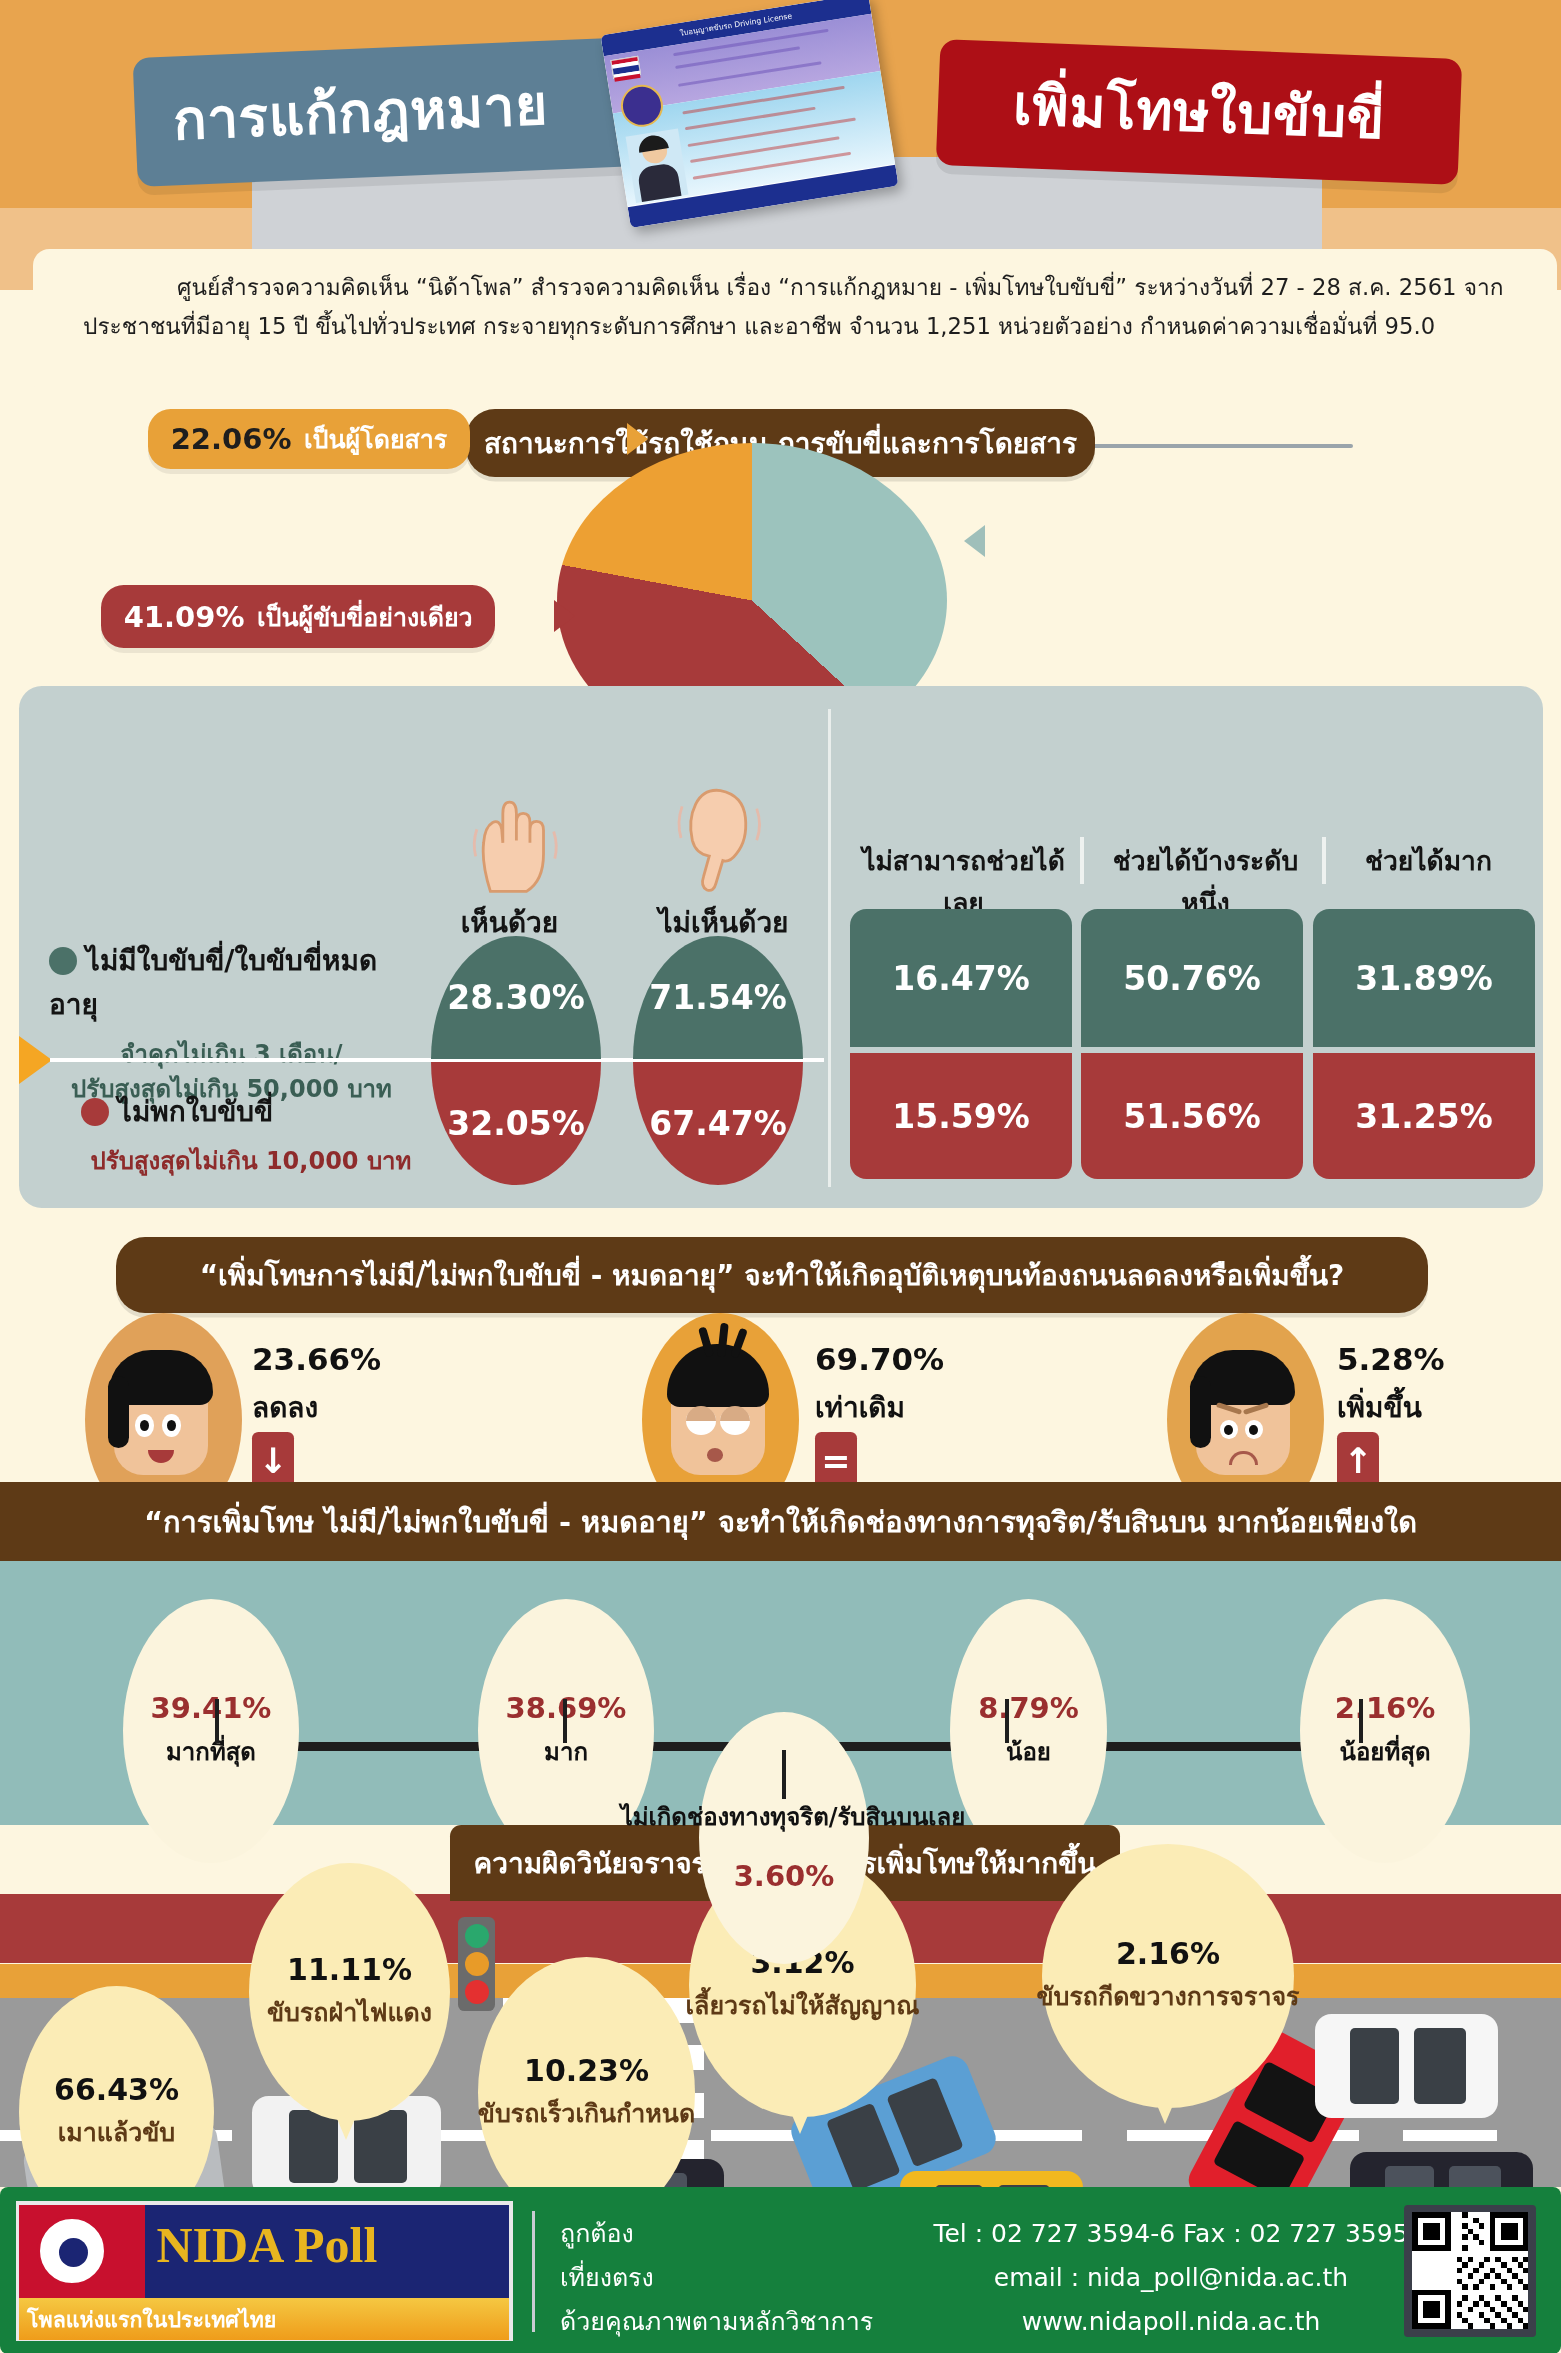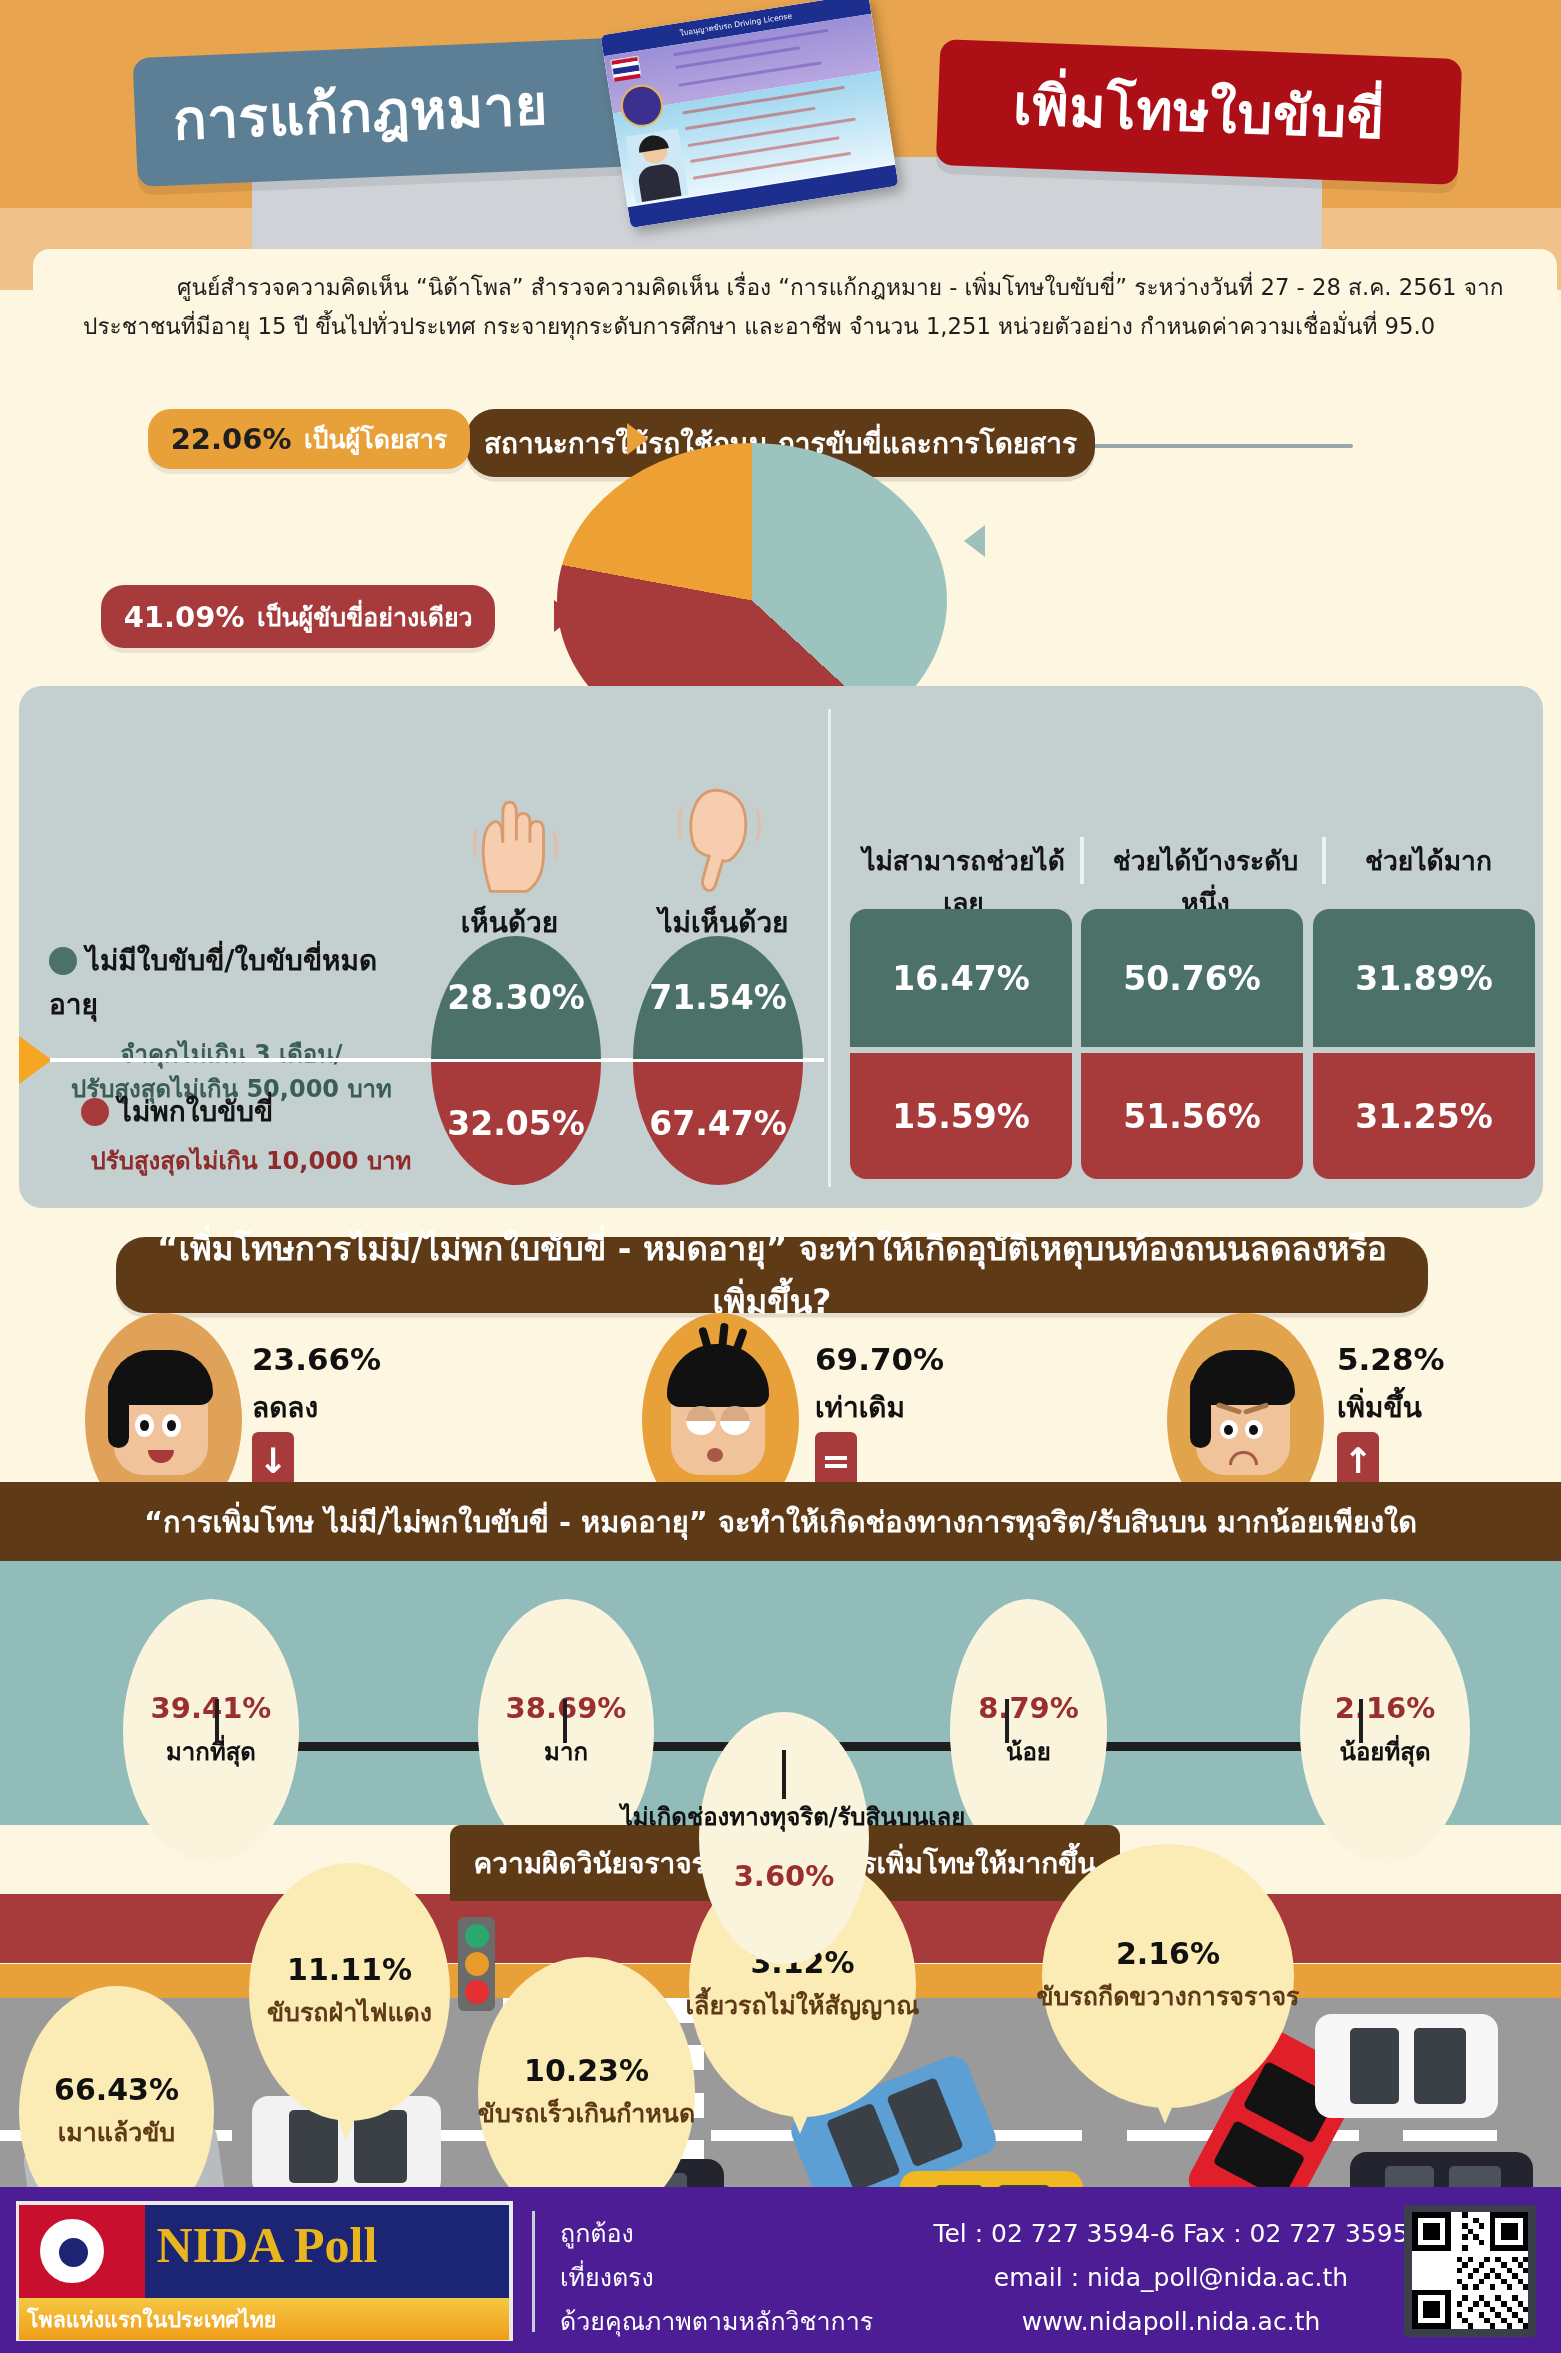--- a/index.html
+++ b/index.html
@@ -270,21 +270,21 @@
   .cbub .bn { font-size:30px; font-weight:bold; color:#111; }
   .cbub .bl { font-size:25px; font-weight:bold; color:#5e3a16; margin-top:5px; white-space:nowrap; }
   .cbub-tail {
     position:absolute; width:0;height:0;
     border-left:16.4px solid transparent; border-right:16.4px solid transparent;
     border-top:38px solid #fbecb6;
   }
 
   
   .footer {
-    position:absolute; left:0; top:2187px; width:1561px; height:167px; background:#4c1d95;
+    position:absolute; left:0; top:2187px; width:1561px; height:167px; background:#15803d;border-radius:8px;
   }
   .logo-box { position:absolute; left:15.7px; top:14px; width:497px; height:140px; background:#e9e9e9; padding:3.8px; }
   .logo-top { position:relative; width:100%; height:93px; background:#1b2573; display:flex; align-items:center; }
   .logo-red { position:absolute; left:0; top:0; width:126px; height:93px; background:#c8102e; }
   .logo-wheel {
     position:absolute; left:17.6px; top:11.3px; width:70px; height:70px; border-radius:50%;
     background:#fff; border:3.8px solid #c8102e;
   }
   .logo-wheel:after {
     content:""; position:absolute; left:19px; top:19px; width:29px; height:29px; border-radius:50%;
@@ -455,21 +455,21 @@
 
     <div class="box box-top c-teal" style="left:831px; top:223px; width:222px; height:138px;">16.47%</div>
     <div class="box box-top c-teal" style="left:1062px; top:223px; width:222px; height:138px;">50.76%</div>
     <div class="box box-top c-teal" style="left:1294px; top:223px; width:222px; height:138px;">31.89%</div>
 
     <div class="box box-bot c-red" style="left:831px; top:367px; width:222px; height:126px;">15.59%</div>
     <div class="box box-bot c-red" style="left:1062px; top:367px; width:222px; height:126px;">51.56%</div>
     <div class="box box-bot c-red" style="left:1294px; top:367px; width:222px; height:126px;">31.25%</div>
   </div>
 
-  <div class="pill" style="position:absolute; left:116px; top:1237px; width:1312px; height:76px; font-size:33px; padding:0 25px;">
+  <div class="pill" style="position:absolute; left:116px; top:1237px; width:1312px; height:76px; font-size:28px; padding:0 25px;">
     <span>“เพิ่มโทษการไม่มี/ไม่พกใบขับขี่ - หมดอายุ” จะทำให้เกิดอุบัติเหตุบนท้องถนนลดลงหรือเพิ่มขึ้น?</span>
   </div>
 
   <div class="faces">
 
     <div class="face-oval lt" style="left:85px; top:98px;"></div>
     <div class="face" style="left:85px; top:98px;">
       <div class="skin" style="left:29px; top:49px; width:94px; height:113px; border-radius:29px;"></div>
       <div class="hair" style="left:24px; top:37px; width:104px; height:55px; border-radius:53px 53px 16.4px 16.4px;"></div>
       <div class="hair" style="left:22.7px; top:63px; width:21.4px; height:72px; border-radius:11.3px;"></div>

